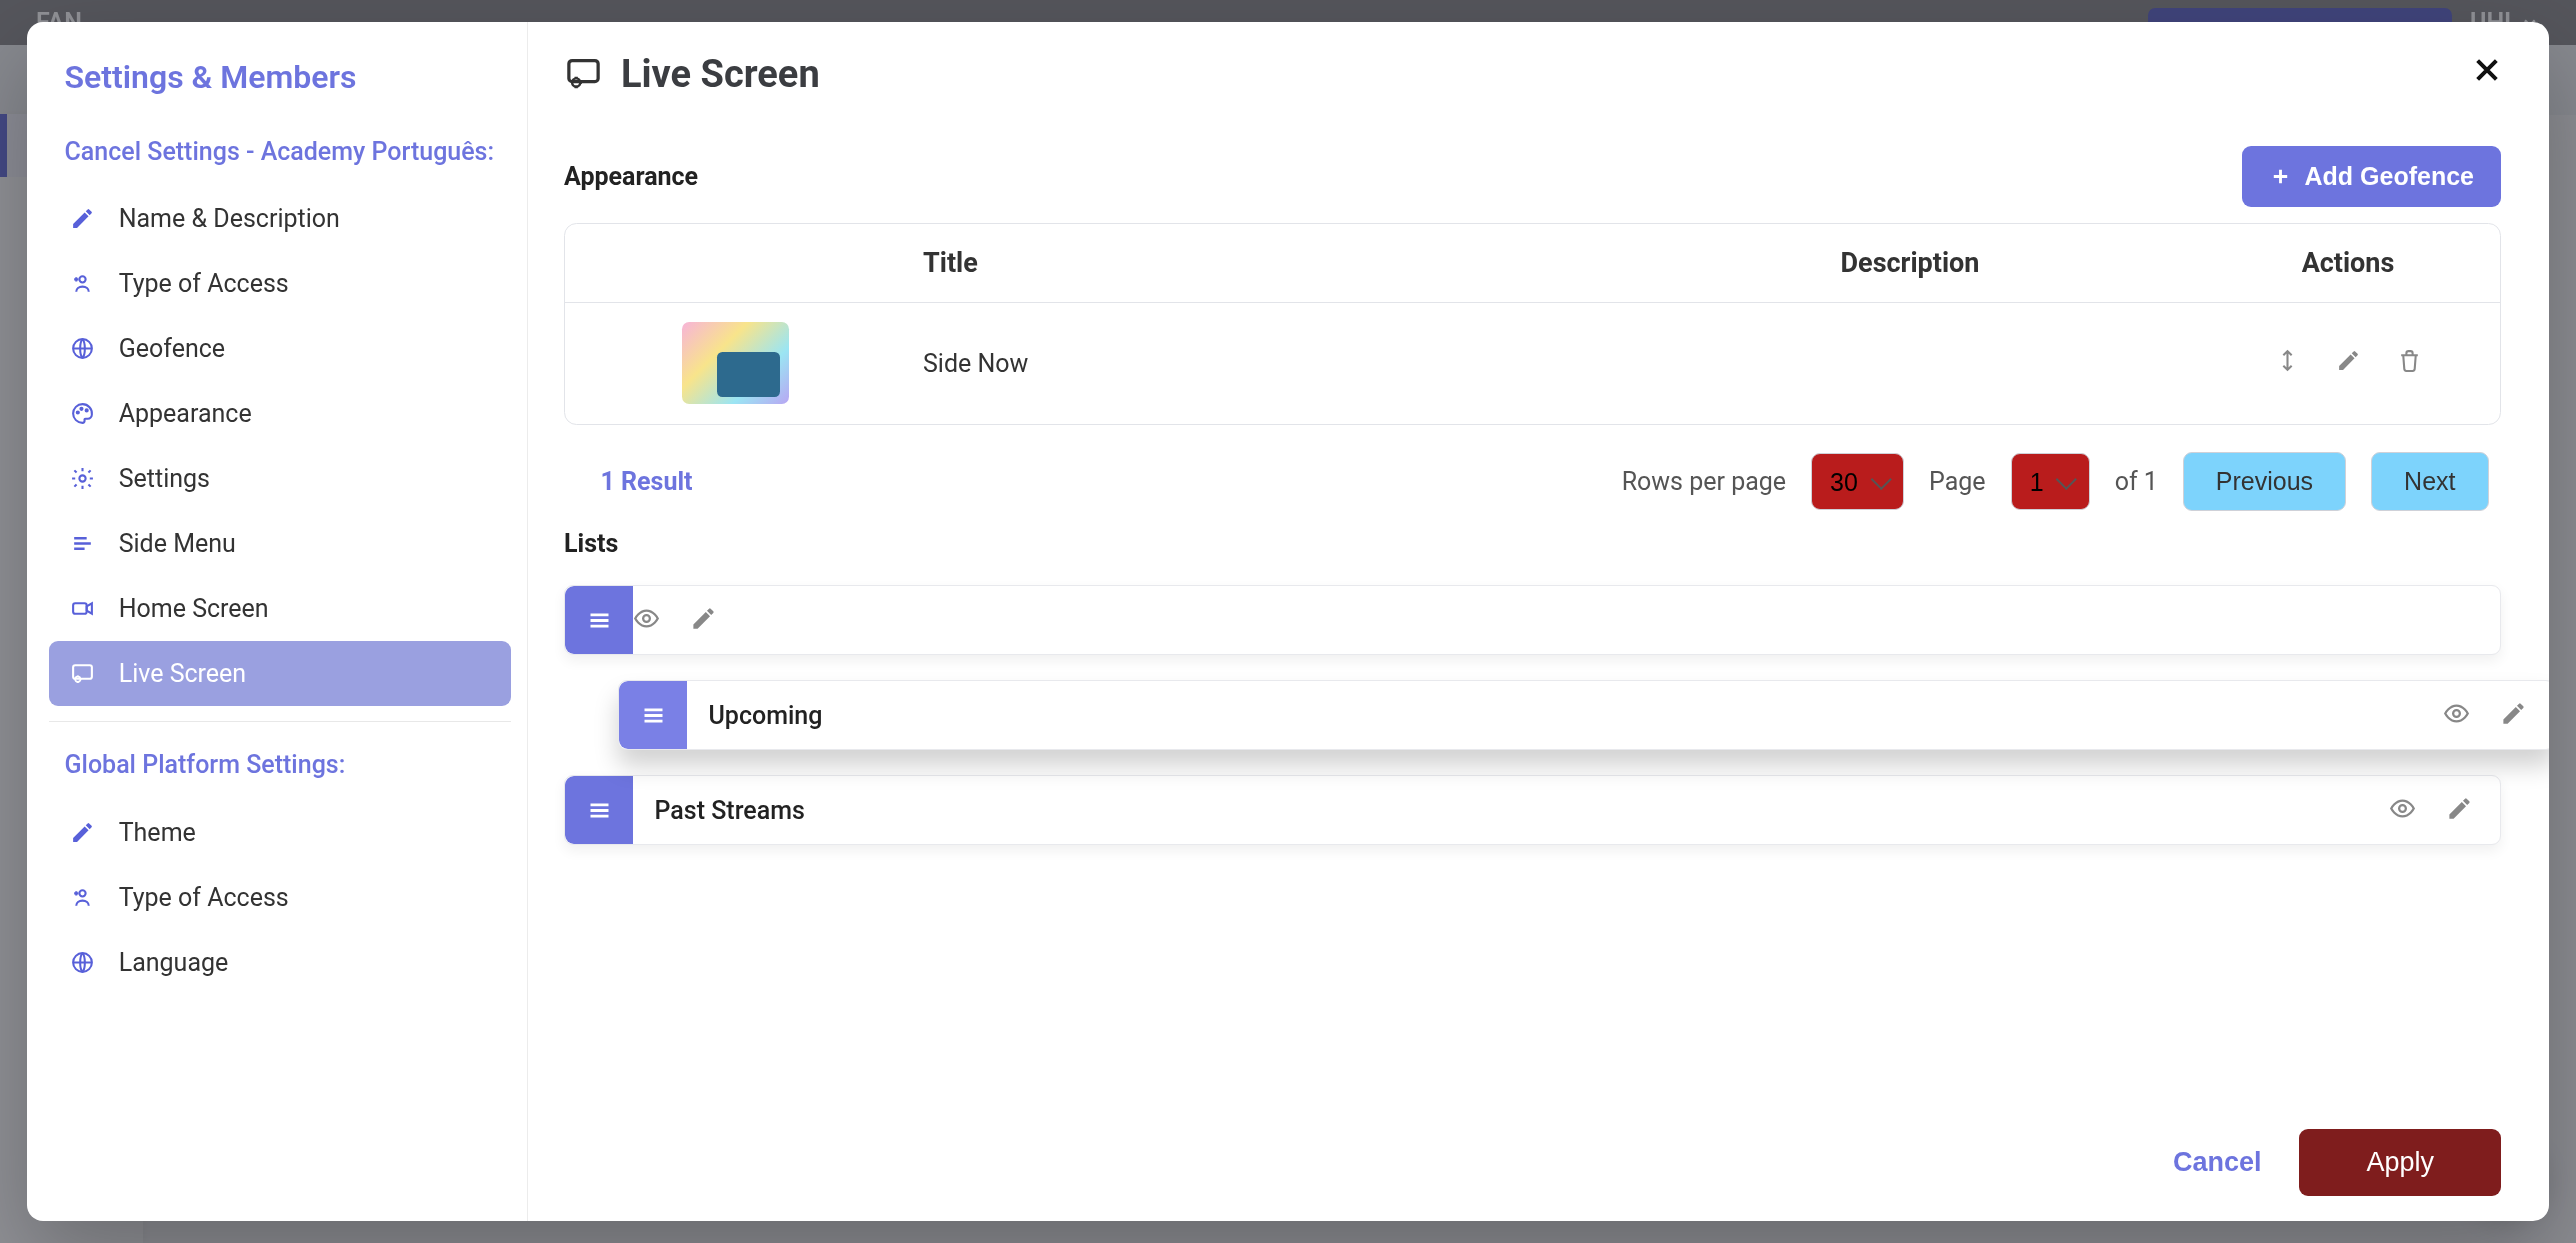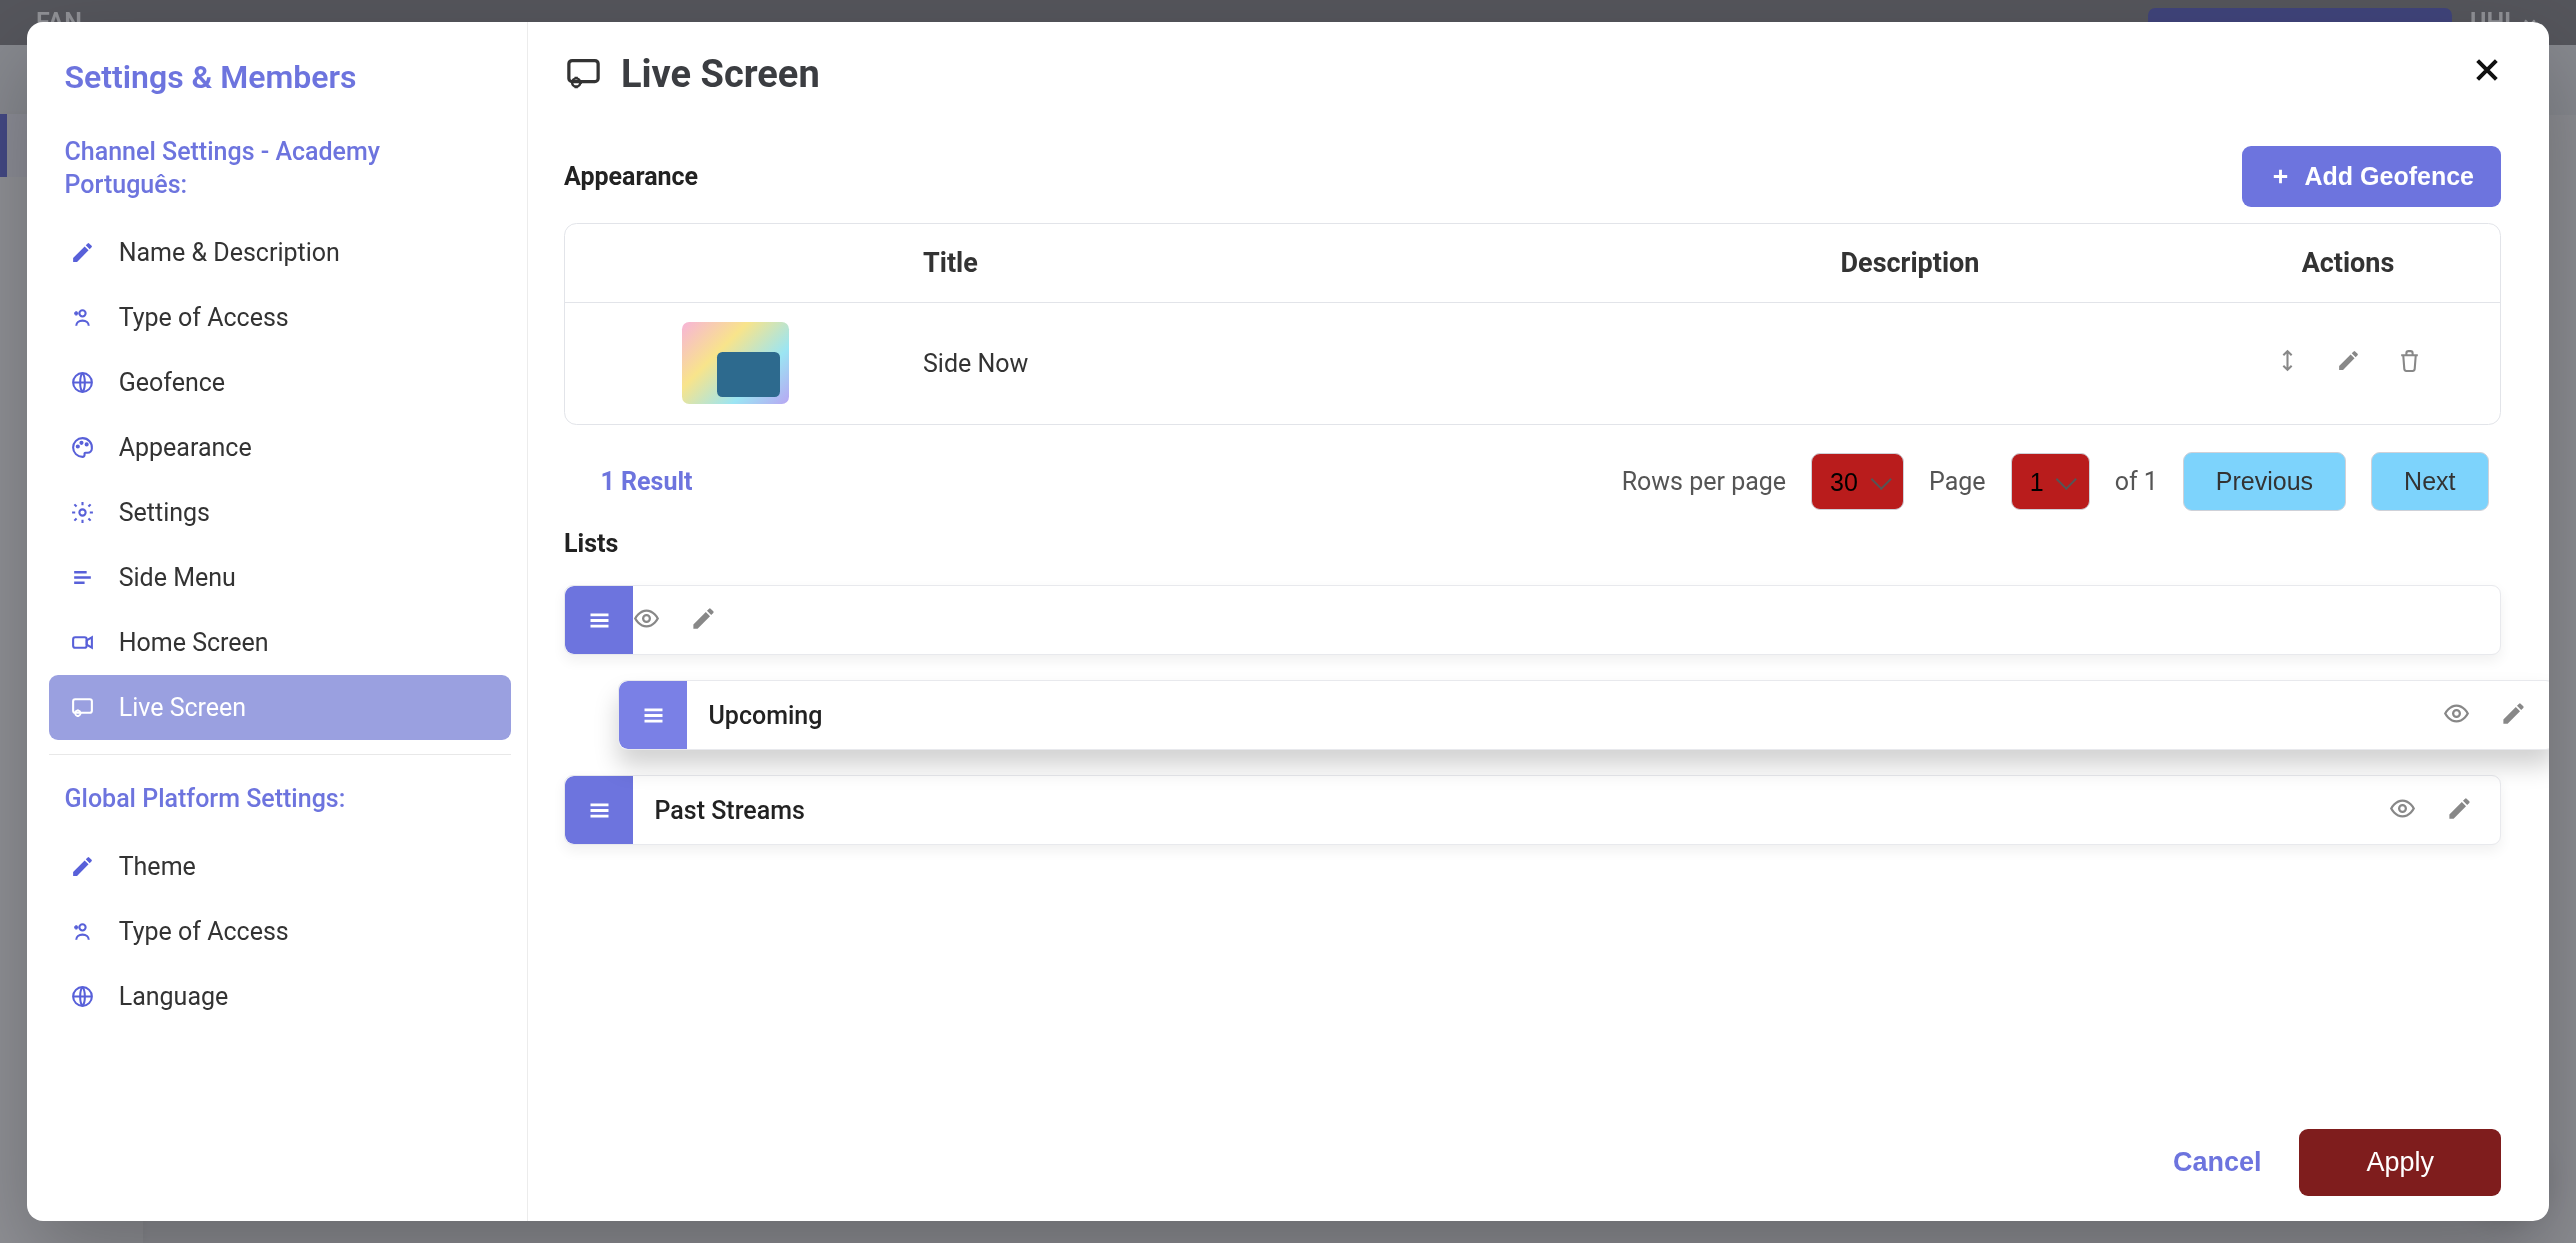--- a/index.html
+++ b/index.html
@@ -209,21 +209,21 @@
 <div class="overlay">
   <div class="modal">
     <div class="modal-close">
       <svg viewBox="0 0 24 24" fill="none" stroke="currentColor" stroke-width="3">
           <path d="M5 5l14 14M19 5L5 19"></path>
         </svg>
     </div>
 
     <div class="setting-side">
       <h1>Settings &amp; Members</h1>
-      <div class="side-group-title">Channel Settings - Academy Português:</div>
+      <div class="side-group-title">Cancel Settings - Academy Português:</div>
 
       <div class="side-item">
           <span class="sicon">
             <svg viewBox="0 0 24 24" fill="currentColor">
               <path d="M3 17.25V21h3.75L17.81 9.94l-3.75-3.75L3 17.25zM20.71 7.04a1 1 0 000-1.41l-2.34-2.34a1 1 0 00-1.41 0l-1.83 1.83 3.75 3.75 1.83-1.83z"></path>
             </svg>
           </span>
           <span>Name &amp; Description</span>
         </div>
       <div class="side-item">

